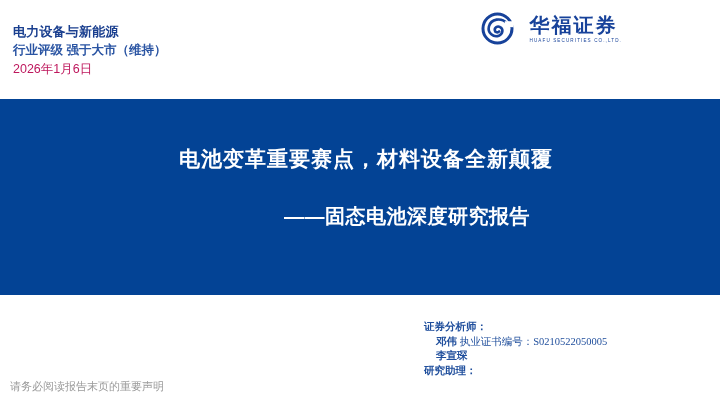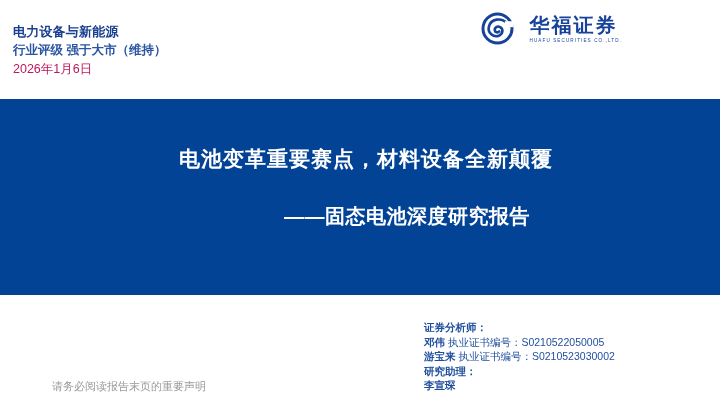--- a/index.html
+++ b/index.html
@@ -122,52 +122,53 @@
   }
 
   
   .footer {
     position: absolute;
     left: 0;
     top: 295px;
     width: 720px;
     height: 110px;
     background: #ffffff;
+    font-family: Liberation Serif, serif;
   }
   .analysts {
     position: absolute;
     left: 424px;
     top: 25px;
     color: #1f4e9c;
     line-height: 14.5px;
   }
   .an-line {
     white-space: nowrap;
     font-size: 10.5px;
   }
   .an-heading {
     font-weight: bold;
     font-size: 10.5px;
   }
   .an-name {
     font-weight: bold;
+    margin-left: 12px;
   }
   .an-detail {
     font-weight: normal;
     text-align: center;
   }
 
   .disclaimer {
     position: absolute;
     left: 10px;
     top: 84px;
     font-size: 11px;
     color: #9a9a9a;
     white-space: nowrap;
-    margin-left: 42px;
   }
 </style>
 </head>
 <body>
 
 <div class="header">
 
   <div class="header-left">
     <div class="hdr-industry">电力设备与新能源</div>
     <div class="hdr-rating">行业评级 强于大市（维持）</div>
@@ -198,25 +199,21 @@
 <div class="footer">
 
   <div class="analysts">
     <div class="an-line an-heading">证券分析师：</div>
 
     <div class="an-line">
       <span class="an-name">邓伟</span>
       <span class="an-detail">执业证书编号：S0210522050005</span>
     </div>
 
-    <div class="an-line">
-      <span class="an-name">游宝来</span>
-      <span class="an-detail">执业证书编号：S0210523030002</span>
-    </div>
+
+    <div class="an-line an-name">李宣琛</div>
 
     <div class="an-line an-heading">研究助理：</div>
-
-    <div class="an-line an-name">李宣琛</div>
   </div>
 
   <div class="disclaimer">请务必阅读报告末页的重要声明</div>
 
 </div>
 
 </body></html>

